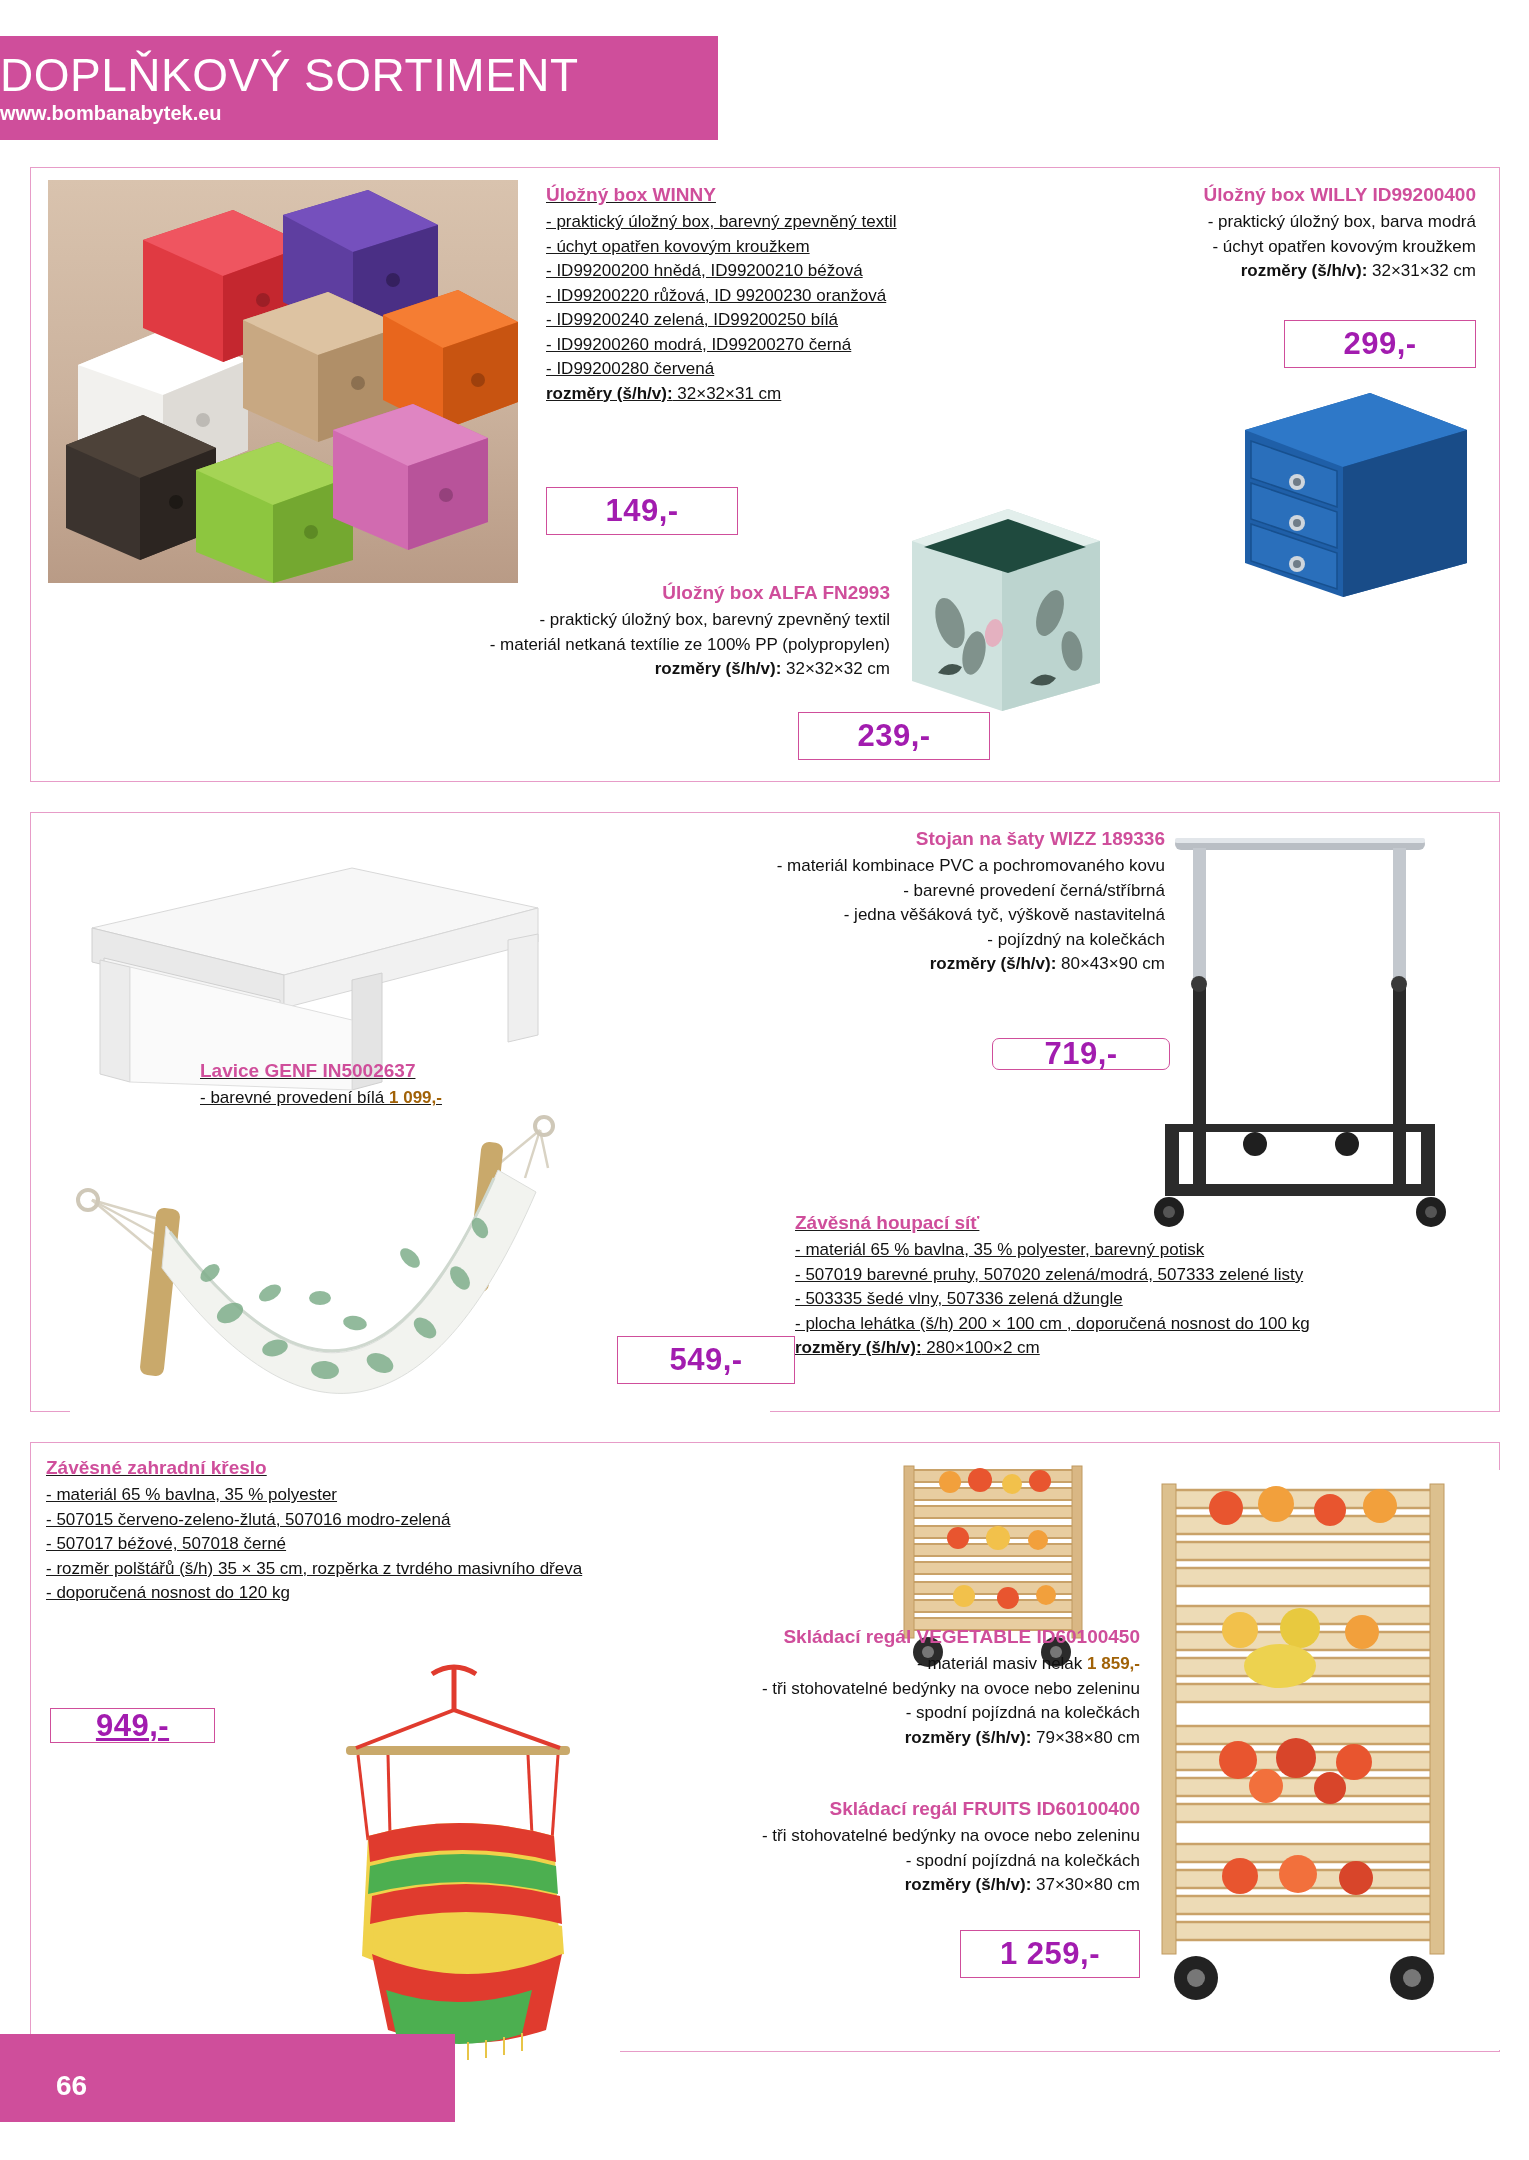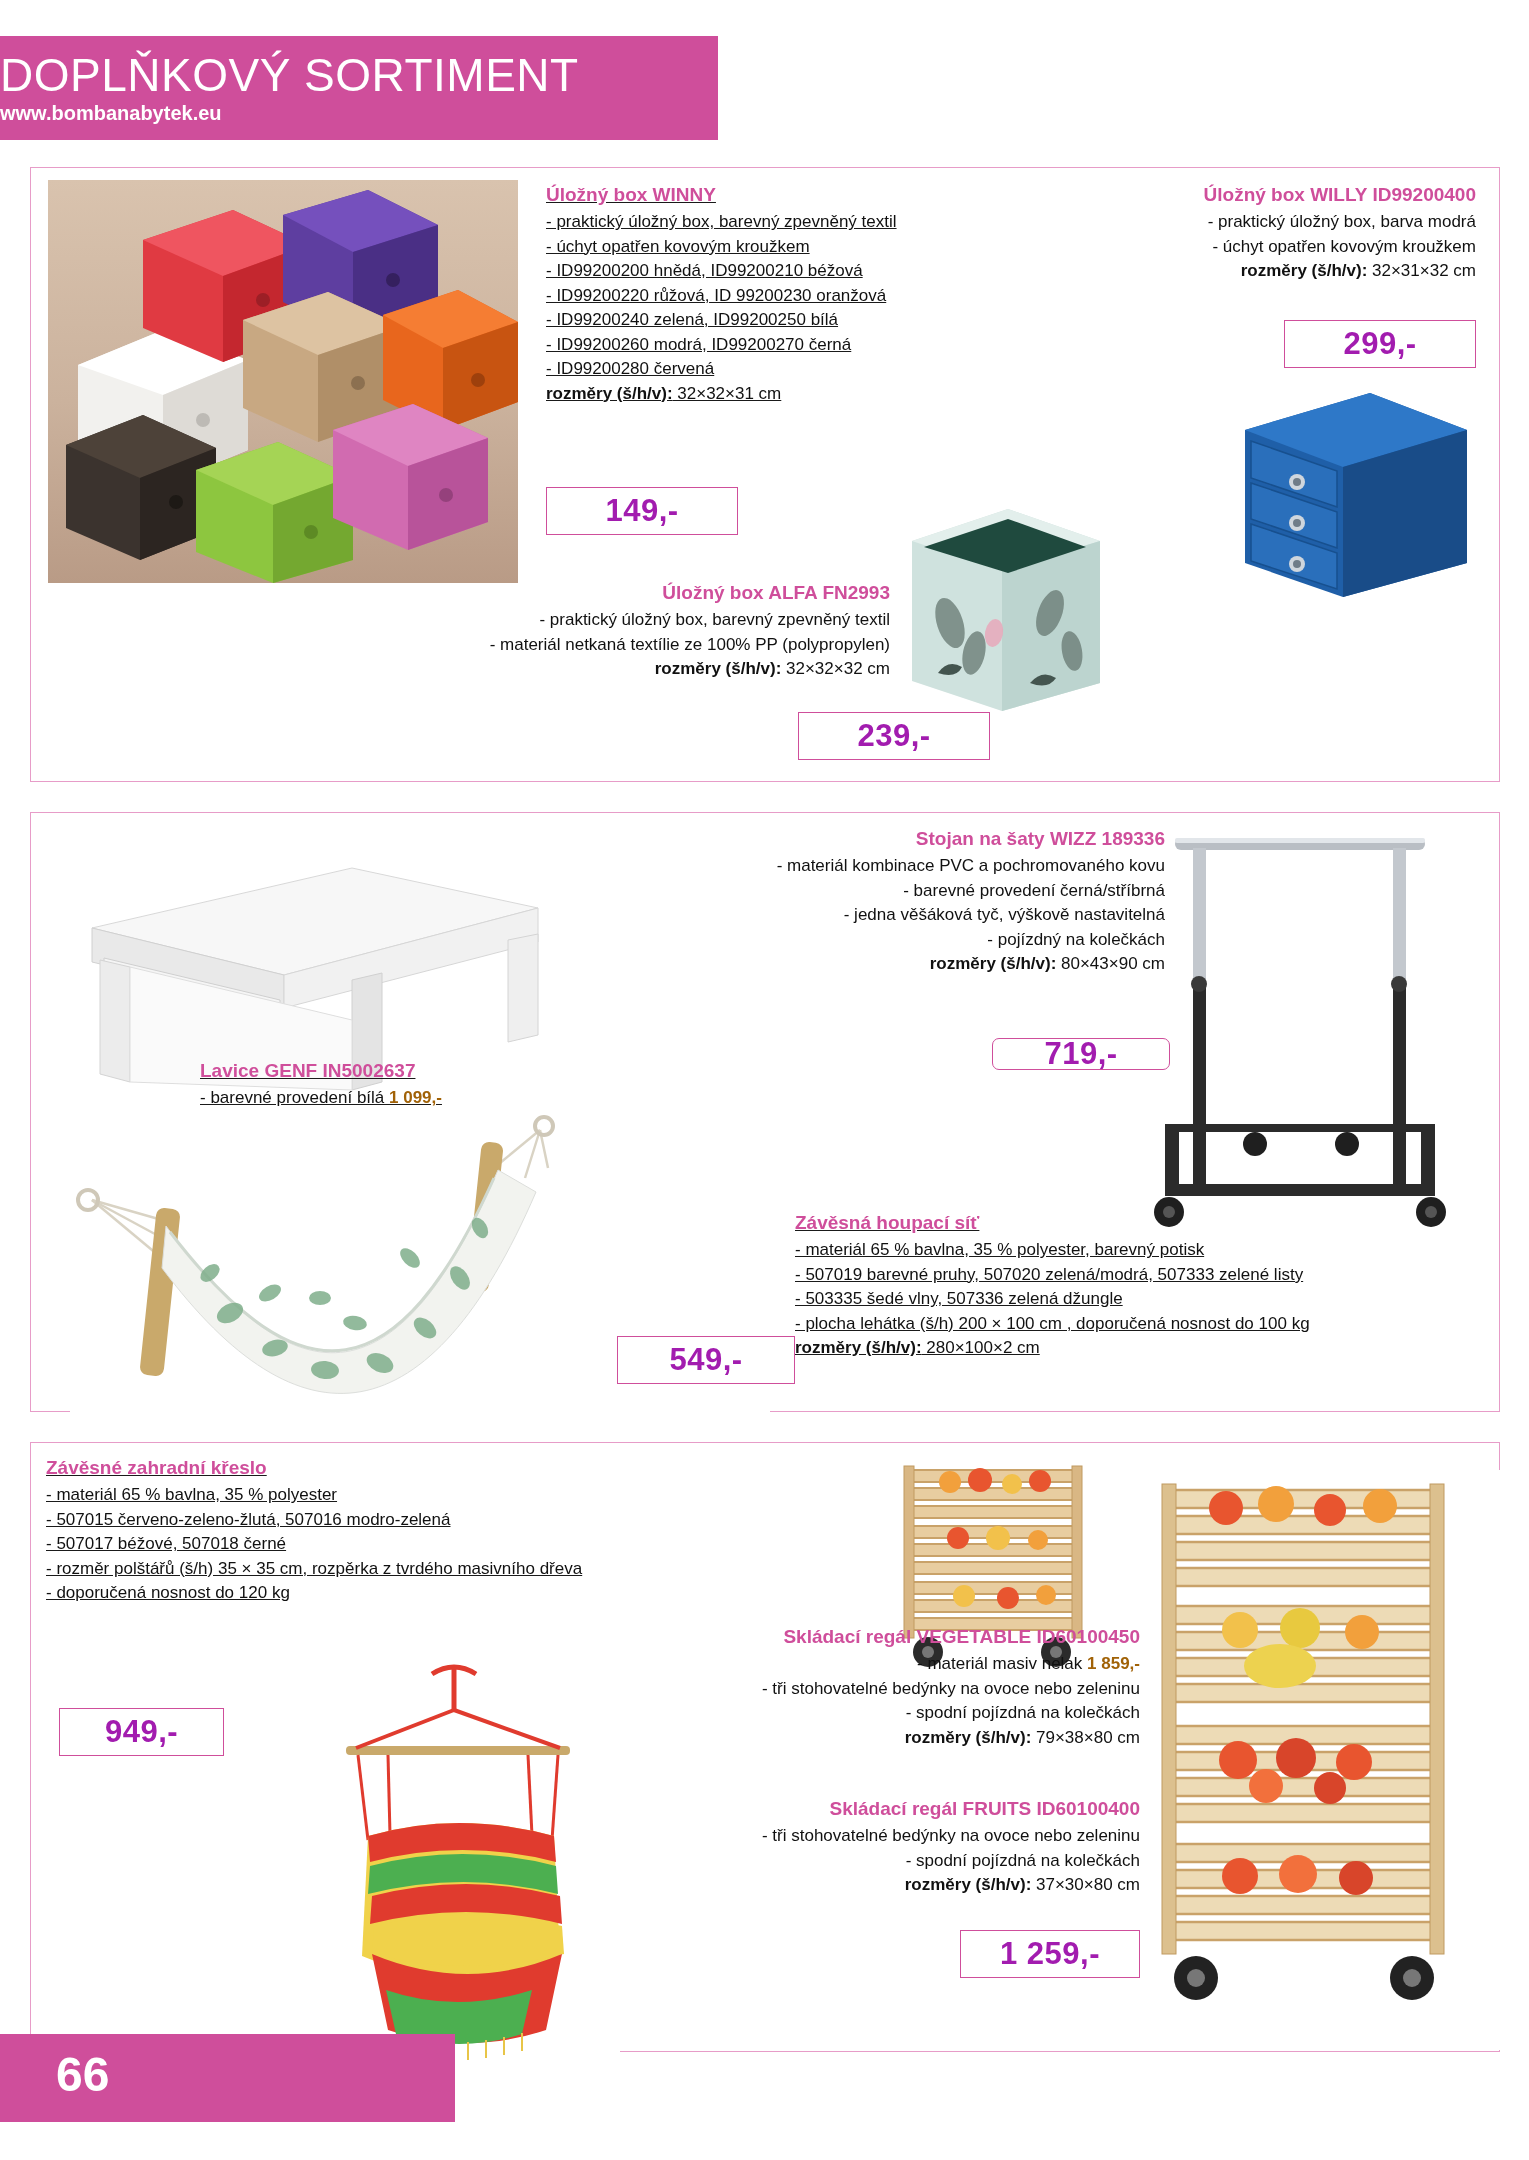--- a/index.html
+++ b/index.html
@@ -85,21 +85,21 @@
   .pagenum-bar {
     position: absolute;
     left: 0; bottom: 38px;
     width: 455px; height: 88px;
     background: #cf4e9b;
   }
   .pagenum {
     position: absolute;
     left: 56px; bottom: 58px;
     color: #ffffff;
-    font-size: 48px;
+    font-size: 28px;
     font-weight: bold;
   }
 
   
   .img { position: absolute; overflow: hidden; }
 </style>
 </head>
 <body>
 
 <div class="header">
@@ -374,21 +374,21 @@
 <div class="panel" id="panel-3"></div>
 
 <div class="block left" style="left:46px; top:1455px; width:680px;">
   <div class="ttl">Závěsné zahradní křeslo</div>
   <div class="li">- materiál 65 % bavlna, 35 % polyester</div>
   <div class="li">- 507015 červeno-zeleno-žlutá, 507016 modro-zelená</div>
   <div class="li">- 507017 béžové, 507018 černé</div>
   <div class="li">- rozměr polštářů (š/h) 35 × 35 cm, rozpěrka z tvrdého masivního dřeva</div>
   <div class="li">- doporučená nosnost do 120 kg</div>
 </div>
-<div class="price" style="left:59px; top:1708px; width:165px; height:48px;">949,-</div>
+<div class="price" style="left:50px; top:1708px; width:165px; height:35px;text-decoration:underline;">949,-</div>
 
 <div class="img" style="left:310px; top:1660px; width:310px; height:400px;">
   <svg width="310" height="400" viewBox="0 0 310 400" xmlns="http://www.w3.org/2000/svg">
     <rect width="310" height="400" fill="#ffffff"></rect>
 
     <path d="M122 14 q22 -14 44 0" fill="none" stroke="#e03b2e" stroke-width="5"></path>
     <line x1="144" y1="6" x2="144" y2="52" stroke="#e03b2e" stroke-width="5"></line>
 
     <rect x="36" y="86" width="224" height="9" rx="4" fill="#c9a96b"></rect>
 

